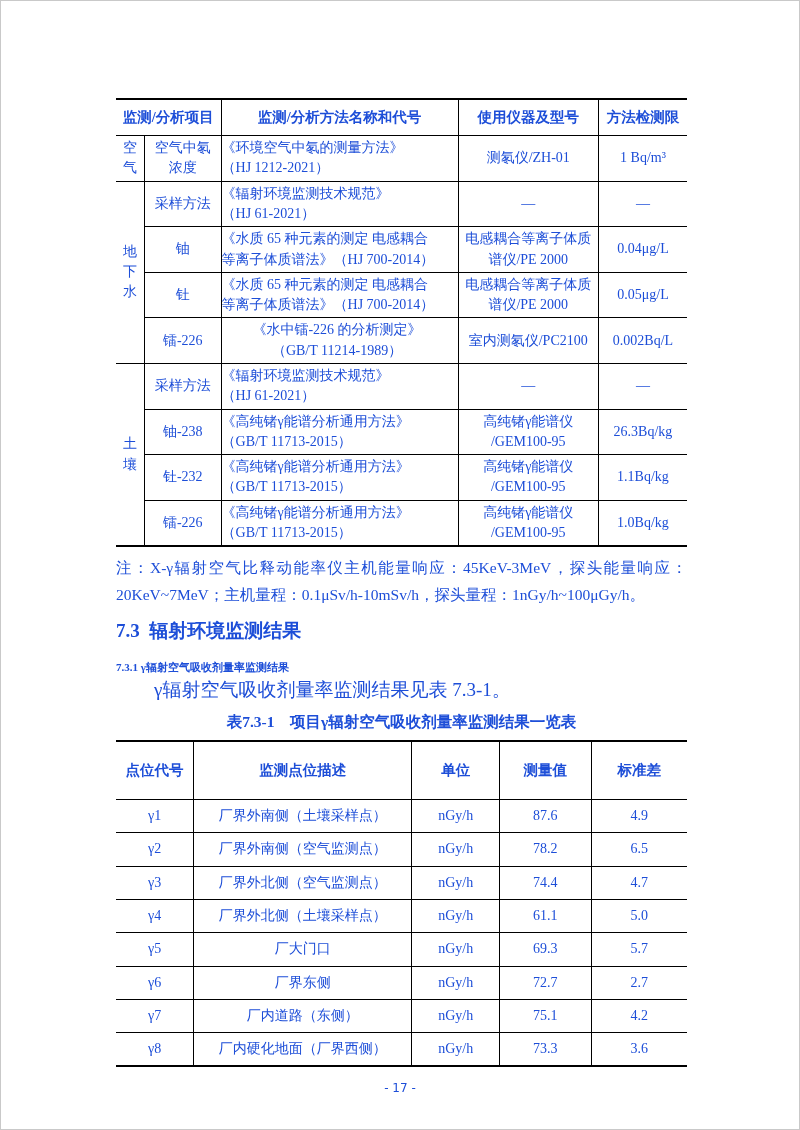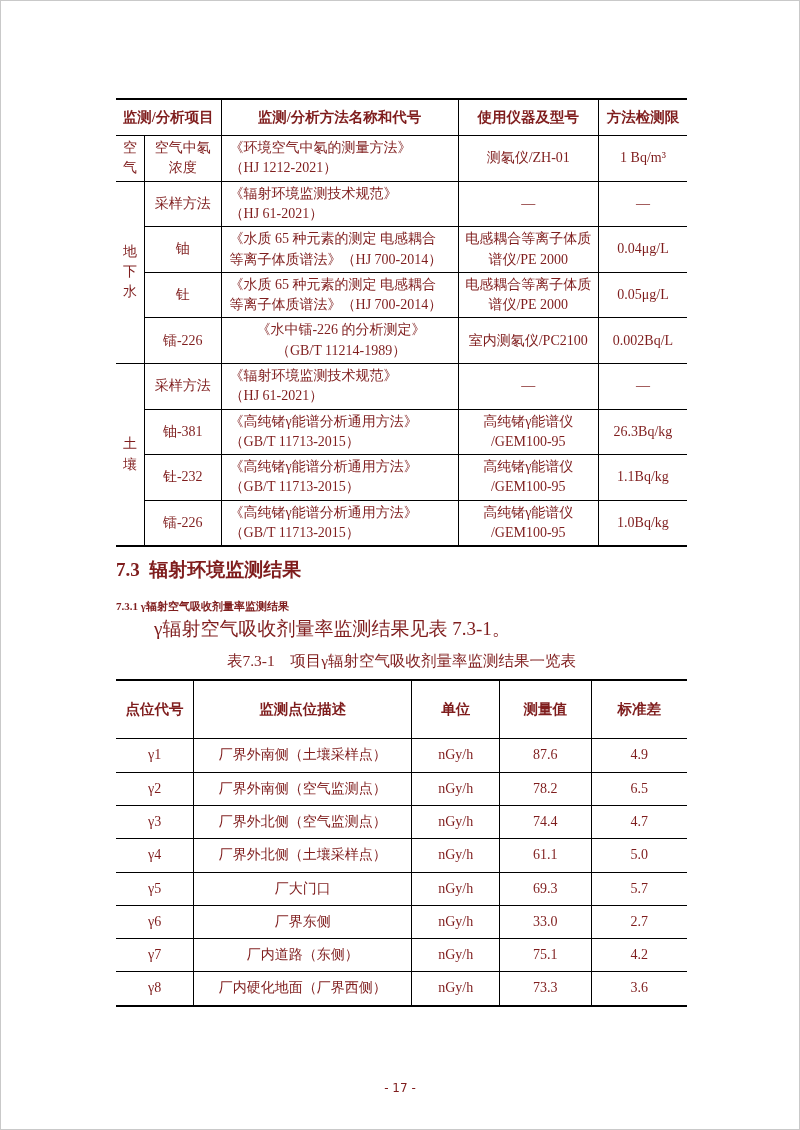--- a/index.html
+++ b/index.html
@@ -1,40 +1,40 @@
 <!DOCTYPE html>
 <html><head>
 <meta charset="utf-8">
 <style>
   html,body { margin:0; padding:0; background:#fff; }
   .page {
     width:800px; height:1130px; box-sizing:border-box;
     padding:97px 112px 0 115px; position:relative;
     background:#fff; border:1px solid #c9c9c9;
-    font-family:"Liberation Serif","DejaVu Serif",serif; color:#7f1d1d;
+    font-family:"Liberation Serif","DejaVu Serif",serif; color:#1d4ed8;
   }
   table {
     width:100%; table-layout:fixed; border-collapse:collapse;
     border-top:2px solid #000; border-bottom:2px solid #000;
     border-left:hidden; border-right:hidden;
   }
   th,td {
     border:1px solid #000; text-align:center; vertical-align:middle;
     font-size:14px; line-height:1.45; padding:2px 5px;
     white-space:pre-line; overflow:hidden; word-break:break-word;
   }
   th { font-weight:bold; font-size:14.5px; padding:7px 3px; white-space:normal; }
-  .tbl1 td.method { text-align:left; padding-left:8px; }
+  .tbl1 td.method { text-align:left; padding-left:0; }
   .tbl1 td.method.c { text-align:center; }
   .tbl1 td.grp { padding:2px 1px; }
   .note { margin:8px 0 0 0; font-size:15.5px; line-height:1.7; text-align:justify; }
   .h-sec { margin:10px 0 0 0; font-size:19px; font-weight:bold; white-space:pre; }
   .h-sub { margin:16px 0 0 0; font-size:11px; font-weight:bold; }
   .para { margin:2px 0 0 0; font-size:19px; text-indent:2em; }
-  .caption { margin:9px 0 0 0; font-size:15.5px; font-weight:normal; text-align:center; }
+  .caption { margin:9px 0 0 0; font-size:15.5px; font-weight:bold; text-align:center; }
   .tbl2 { margin-top:7px; }
   .tbl2 td { padding:6px 4px; }
   .tbl2 th { padding:18px 3px; }
   .footer { position:absolute; top:1080px; left:0; right:0; text-align:center; font-size:12px; font-family:"DejaVu Sans","Liberation Sans",sans-serif; }
 </style>
 </head>
 <body>
 
 <div class="page">
 
@@ -101,21 +101,21 @@
       <tr>
         <td class="grp" rowspan="4">土
 壤</td>
         <td>采样方法</td>
         <td class="method">《辐射环境监测技术规范》
 （HJ 61-2021）</td>
         <td>—</td>
         <td>—</td>
       </tr>
       <tr>
-        <td>铀-381</td>
+        <td>铀-238</td>
         <td class="method">《高纯锗γ能谱分析通用方法》
 （GB/T 11713-2015）</td>
         <td>高纯锗γ能谱仪
 /GEM100-95</td>
         <td>26.3Bq/kg</td>
       </tr>
       <tr>
         <td>钍-232</td>
         <td class="method">《高纯锗γ能谱分析通用方法》
 （GB/T 11713-2015）</td>
@@ -127,20 +127,21 @@
         <td>镭-226</td>
         <td class="method">《高纯锗γ能谱分析通用方法》
 （GB/T 11713-2015）</td>
         <td>高纯锗γ能谱仪
 /GEM100-95</td>
         <td>1.0Bq/kg</td>
       </tr>
     </tbody>
   </table>
 
+  <p class="note">注：X-γ辐射空气比释动能率仪主机能量响应：45KeV-3MeV，探头能量响应：20KeV~7MeV；主机量程：0.1μSv/h-10mSv/h，探头量程：1nGy/h~100μGy/h。</p>
 
   <h2 class="h-sec">7.3  辐射环境监测结果</h2>
   <h3 class="h-sub">7.3.1 γ辐射空气吸收剂量率监测结果</h3>
   <p class="para">γ辐射空气吸收剂量率监测结果见表 7.3-1。</p>
   <p class="caption">表7.3-1　项目γ辐射空气吸收剂量率监测结果一览表</p>
 
   <table class="tbl2">
     <colgroup>
       <col style="width:13.6%">
         <col style="width:38.2%">
@@ -190,21 +191,21 @@
         <td>γ5</td>
         <td>厂大门口</td>
         <td>nGy/h</td>
         <td>69.3</td>
         <td>5.7</td>
       </tr>
       <tr>
         <td>γ6</td>
         <td>厂界东侧</td>
         <td>nGy/h</td>
-        <td>33.0</td>
+        <td>72.7</td>
         <td>2.7</td>
       </tr>
       <tr>
         <td>γ7</td>
         <td>厂内道路（东侧）</td>
         <td>nGy/h</td>
         <td>75.1</td>
         <td>4.2</td>
       </tr>
       <tr>

